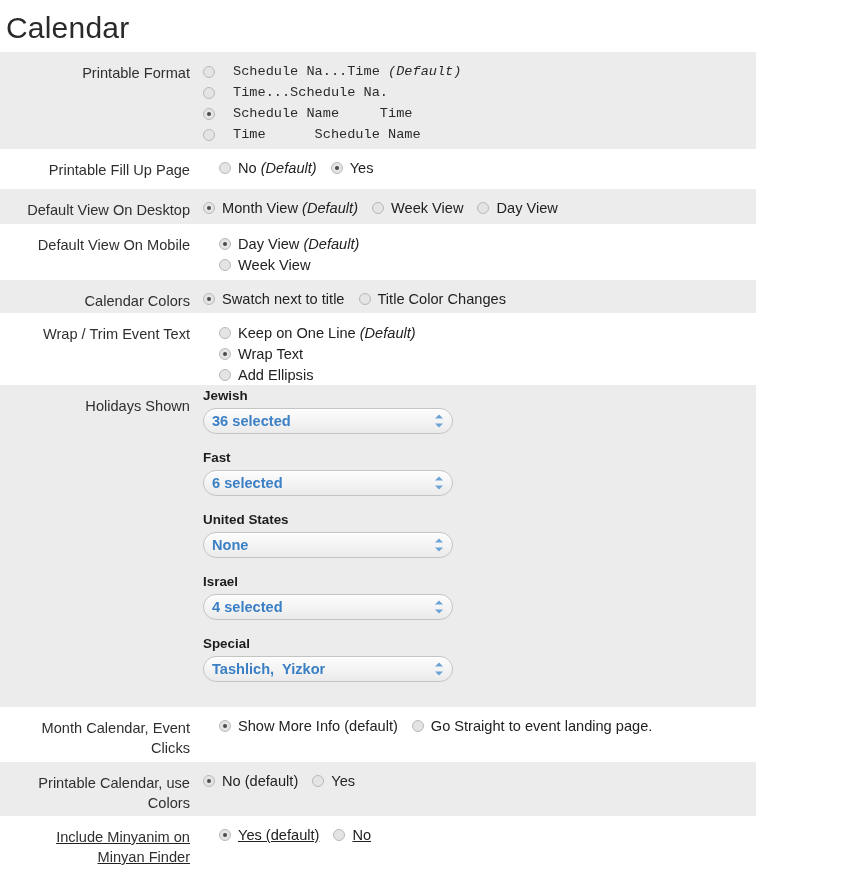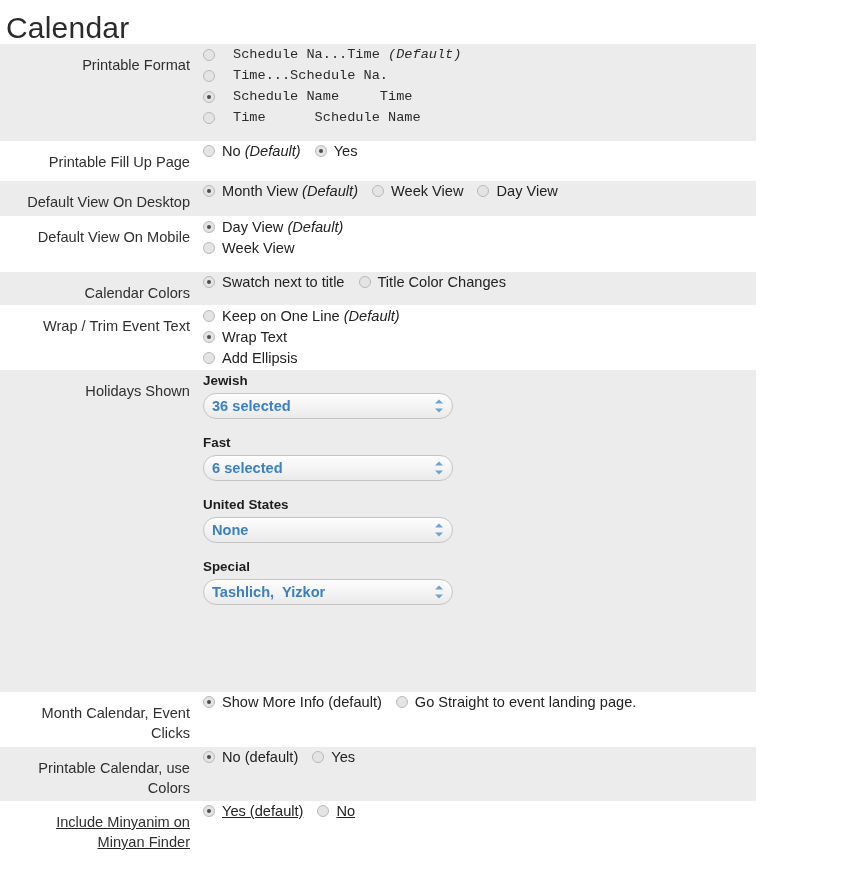--- a/index.html
+++ b/index.html
@@ -16,53 +16,54 @@
   }
 
   
   .page-title {
     font-size: 30px;
     font-weight: 300;
     color: #2a2a2a;
     letter-spacing: 0.2px;
     padding: 8px 0 0 6px;
     line-height: 40px;
-    height: 44px;
+    height: 52px;
     box-sizing: border-box;
   }
 
   
   .form-table {
     width: 858px;
     border-collapse: collapse;
   }
   .row {
     display: flex;
     align-items: flex-start;
     width: 756px;
     box-sizing: border-box;
   }
   .row.shaded { background: #ececec; }
-  .row.plain  { background: #ffffff; }
+  .row.plain  { background: #ffffff; gap: 16px; }
 
   .row-label {
     width: 190px;
     min-width: 190px;
     text-align: right;
     font-size: 14.6px;
     color: #2f2f2f;
     line-height: 20px;
     padding-top: 11px;
     padding-right: 0px;
     box-sizing: border-box;
     white-space: pre-line;
   }
   .row-field {
     flex: 1;
     padding-left: 13px;
+    padding-top: 9px;
     box-sizing: border-box;
   }
 
   
   .radio-line {
     display: flex;
     align-items: center;
     line-height: 20px;
     white-space: nowrap;
   }
@@ -327,20 +328,30 @@
           <div class="group-title">United States</div>
           <div class="select-box">
             <span class="select-value">None</span>
             <span class="stepper">
               <span class="tri-up"></span>
               <span class="tri-down"></span>
             </span>
           </div>
         </div>
         <div class="holiday-group">
+          <div class="group-title">Israel</div>
+          <div class="select-box">
+            <span class="select-value">4 selected</span>
+            <span class="stepper">
+              <span class="tri-up"></span>
+              <span class="tri-down"></span>
+            </span>
+          </div>
+        </div>
+        <div class="holiday-group">
           <div class="group-title">Special</div>
           <div class="select-box">
             <span class="select-value">Tashlich,  Yizkor</span>
             <span class="stepper">
               <span class="tri-up"></span>
               <span class="tri-down"></span>
             </span>
           </div>
         </div>
       </div>

